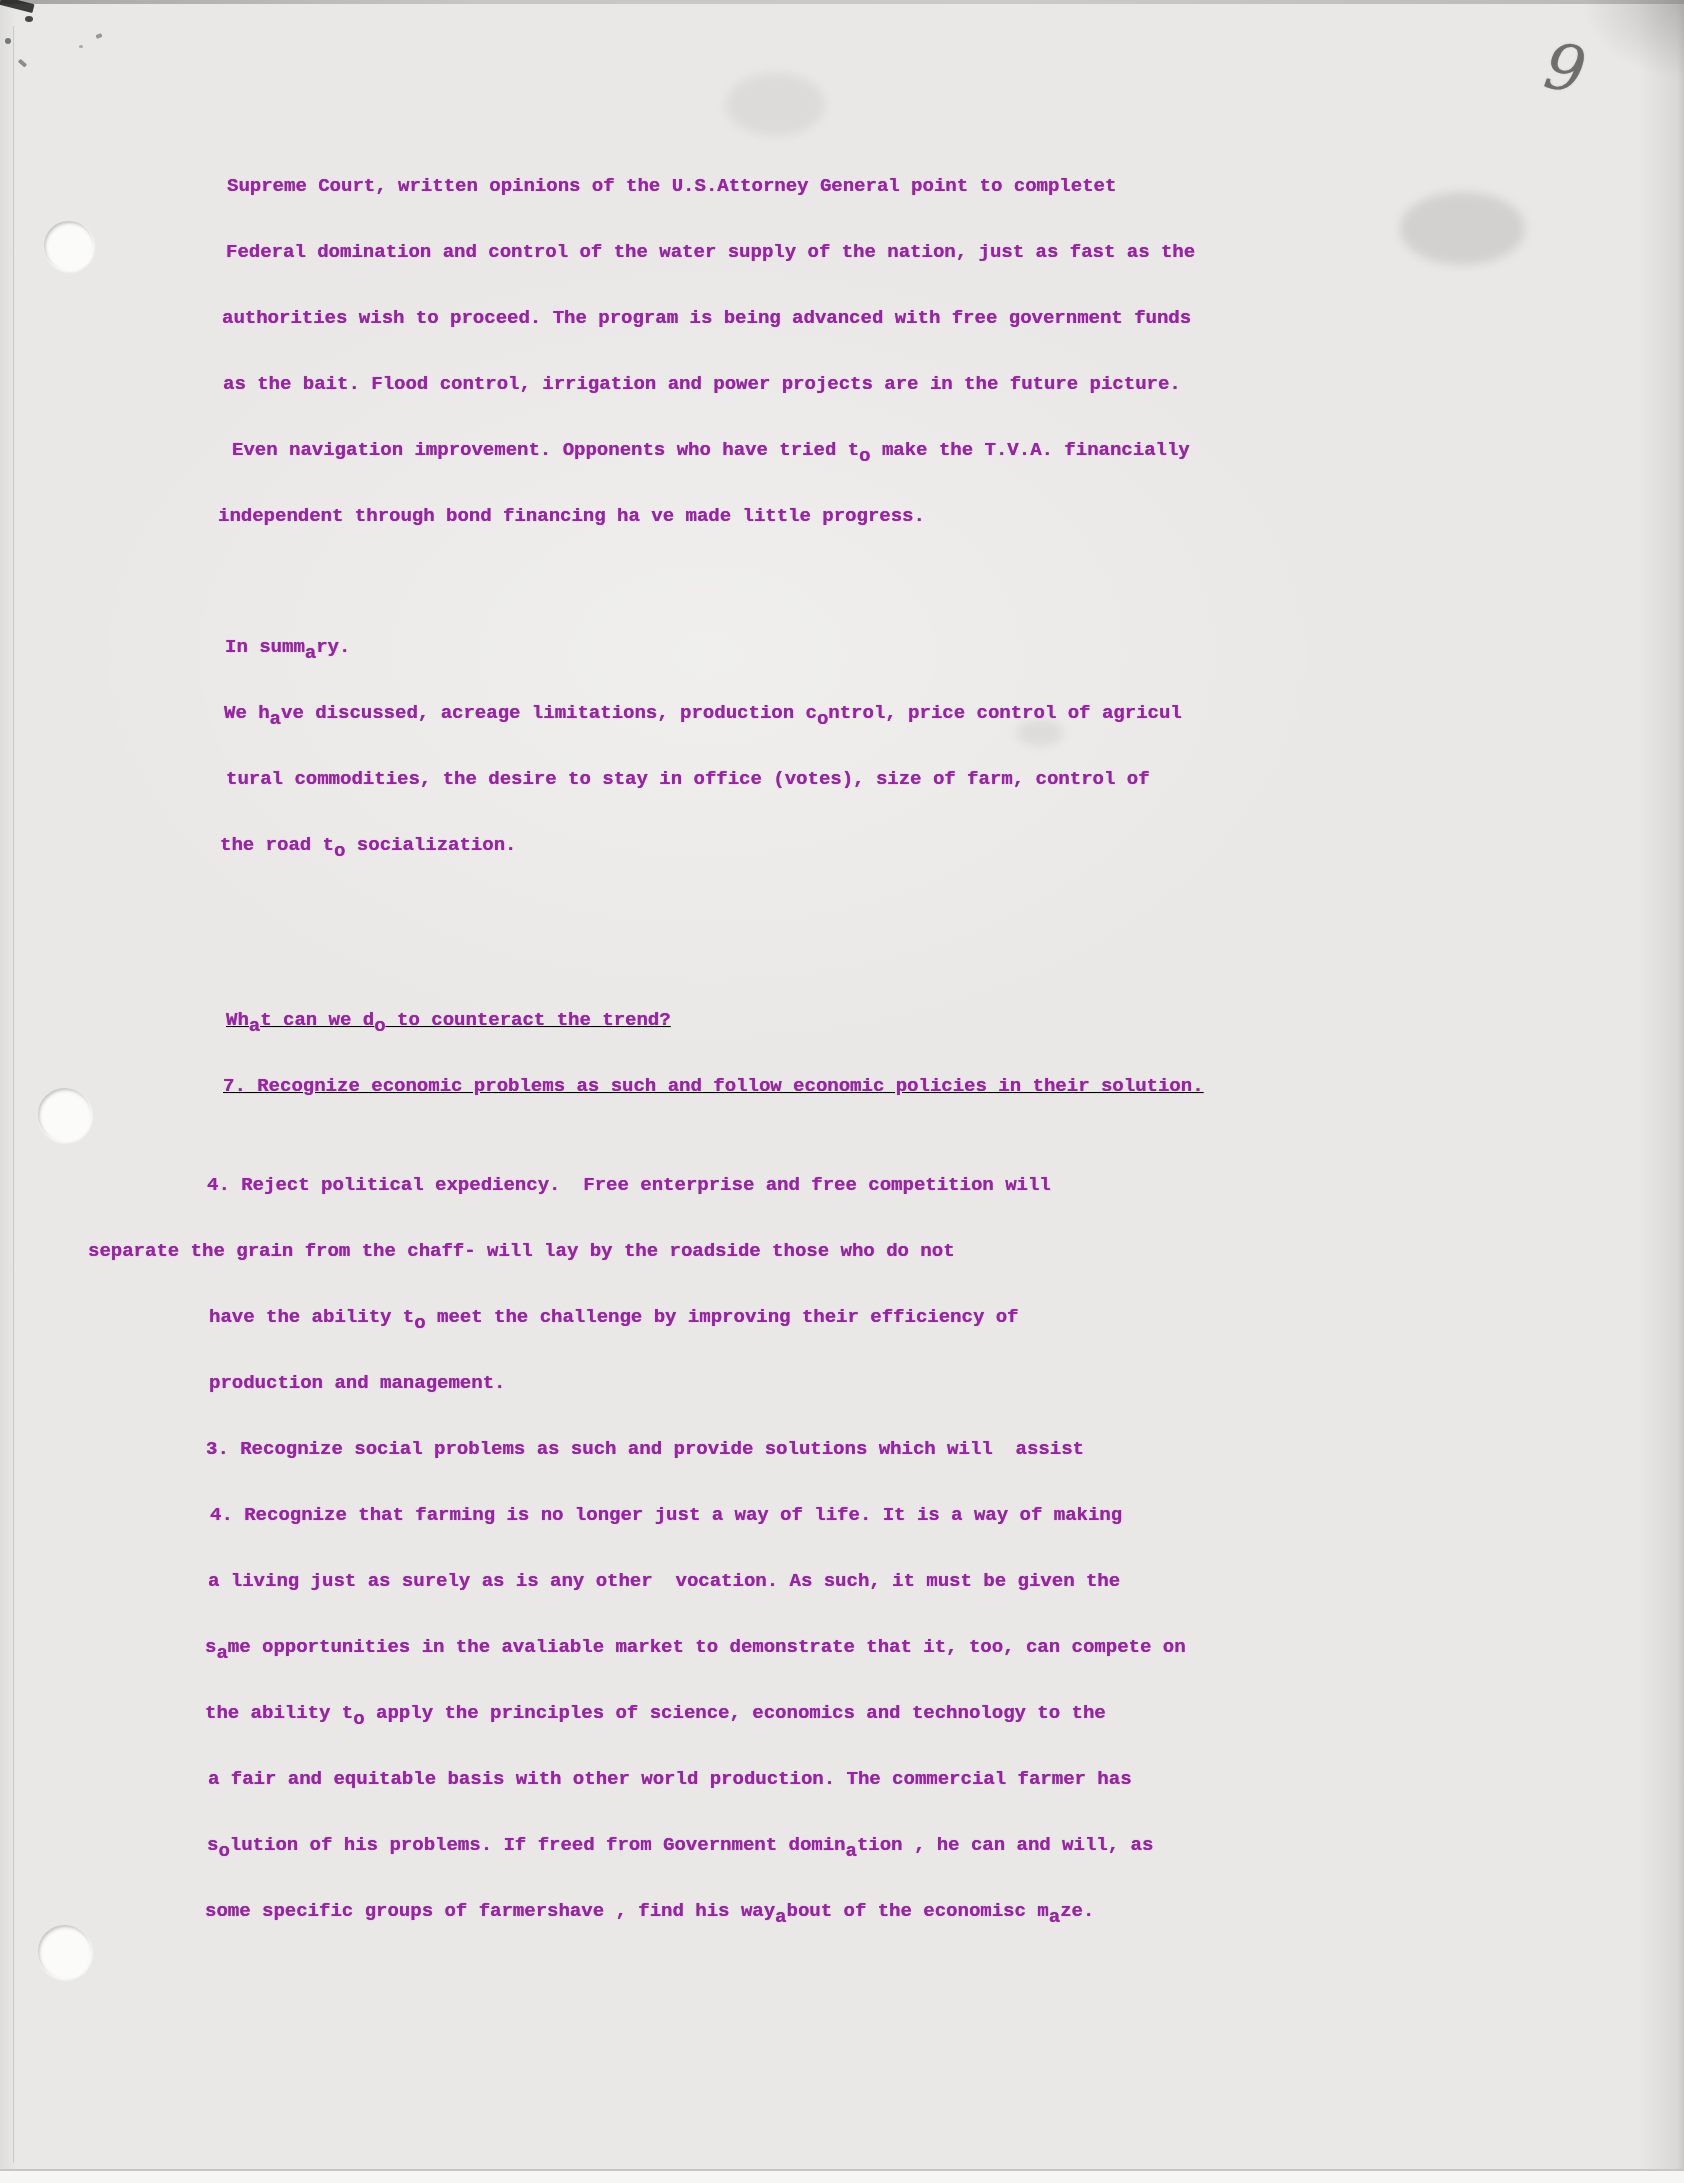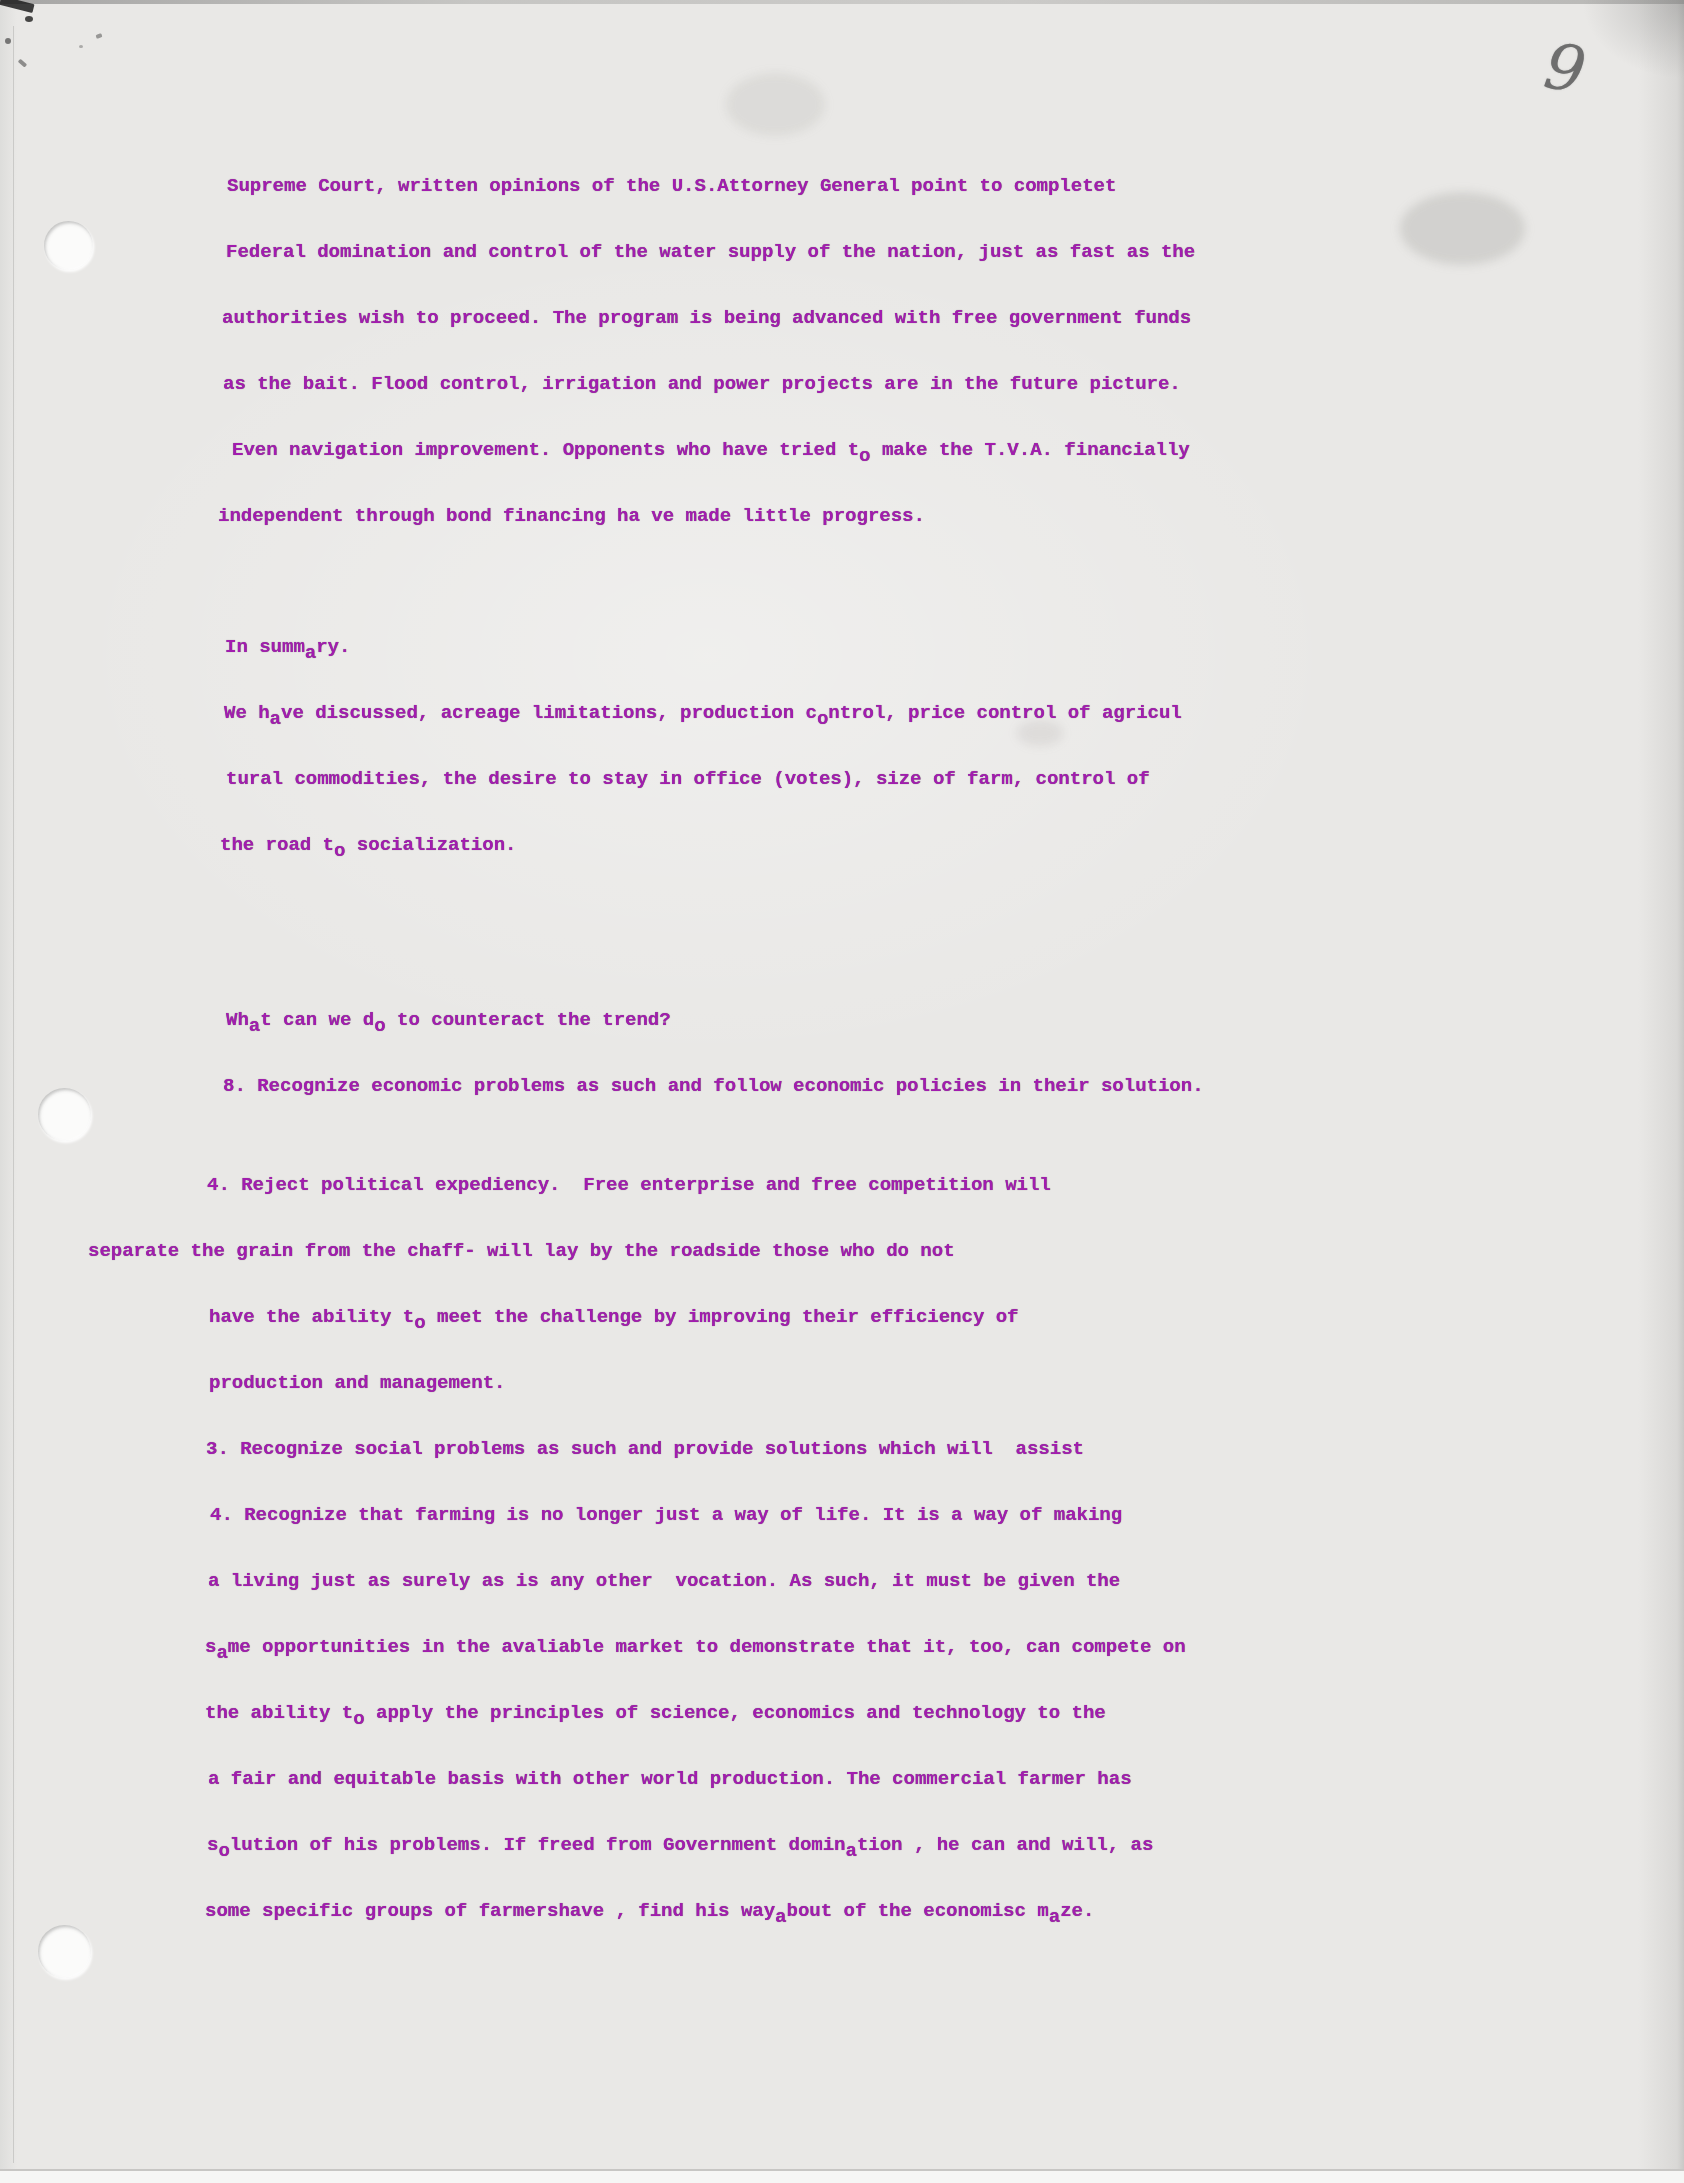--- a/index.html
+++ b/index.html
@@ -50,21 +50,21 @@
     font-size:63px;color:#6e6e6e;transform:rotate(9deg);
     text-shadow:0 0 1.3px rgba(110,110,110,.5);}
   
   .block{position:absolute;left:0;right:0;}
   .tline{
     white-space:pre;height:66px;line-height:66px;
     font-size:19px;font-weight:700;color:#a21caf;
     text-shadow:0 0 0.9px rgba(45,42,40,.55), 0.3px 0.3px 0 rgba(45,42,40,.25);
   }
   .ds{display:inline-block;width:0.6em;transform:translateY(0.30em);}
-  .bA{top:153px;} .bB{top:614px;} .bC{top:987px;} .bD{top:1152px;}
+  .bA{top:153px;} .bB{top:614px;} .bC{top:987px;text-decoration:underline;} .bD{top:1152px;}
 </style>
 </head>
 <body>
 
 <div class="paper"></div>
 <div class="edge-top"></div>
 <div class="edge-right-corner"></div>
 <div class="edge-bottom"></div>
 <div class="edge-left-line"></div>
 
@@ -95,21 +95,21 @@
 
 <div class="block bB">
   <div class="tline" style="margin-left:225px">In summ<span class="ds">a</span>ry.</div>
   <div class="tline" style="margin-left:224px">We h<span class="ds">a</span>ve discussed, acreage limitations, production c<span class="ds">o</span>ntrol, price control of agricul</div>
   <div class="tline" style="margin-left:226px">tural commodities, the desire to stay in office (votes), size of farm, control of</div>
   <div class="tline" style="margin-left:220px">the road t<span class="ds">o</span> socialization.</div>
 </div>
 
 <div class="block bC">
   <div class="tline" style="margin-left:226px">Wh<span class="ds">a</span>t can we d<span class="ds">o</span> to counteract the trend?</div>
-  <div class="tline" style="margin-left:223px">8. Recognize economic problems as such and follow economic policies in their solution.</div>
+  <div class="tline" style="margin-left:223px">7. Recognize economic problems as such and follow economic policies in their solution.</div>
 </div>
 
 <div class="block bD">
   <div class="tline" style="margin-left:207px">4. Reject political expediency.  Free enterprise and free competition will</div>
   <div class="tline" style="margin-left:88px">separate the grain from the chaff- will lay by the roadside those who do not</div>
   <div class="tline" style="margin-left:209px">have the ability t<span class="ds">o</span> meet the challenge by improving their efficiency of</div>
   <div class="tline" style="margin-left:209px">production and management.</div>
   <div class="tline" style="margin-left:206px">3. Recognize social problems as such and provide solutions which will  assist</div>
   <div class="tline" style="margin-left:210px">4. Recognize that farming is no longer just a way of life. It is a way of making</div>
   <div class="tline" style="margin-left:208px">a living just as surely as is any other  vocation. As such, it must be given the</div>

